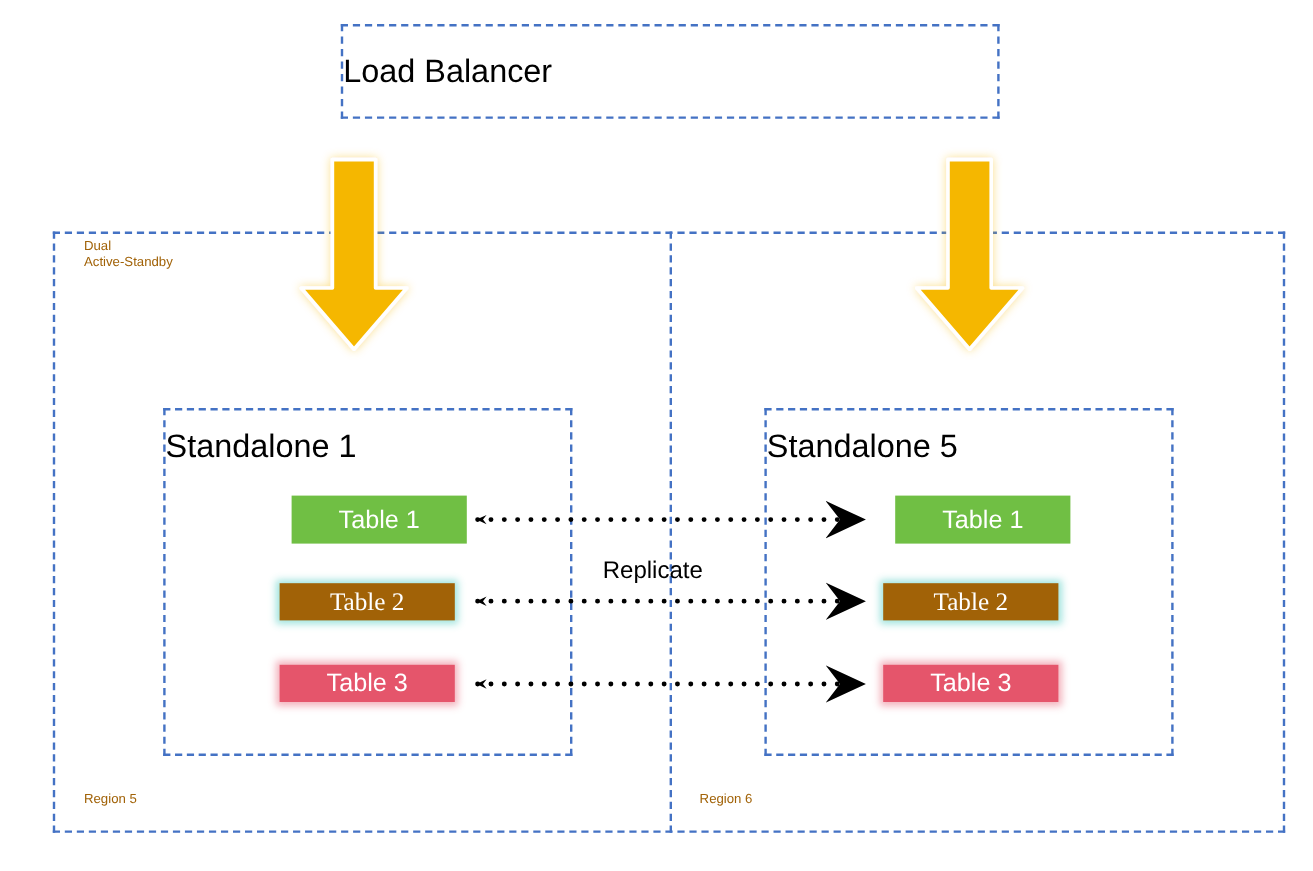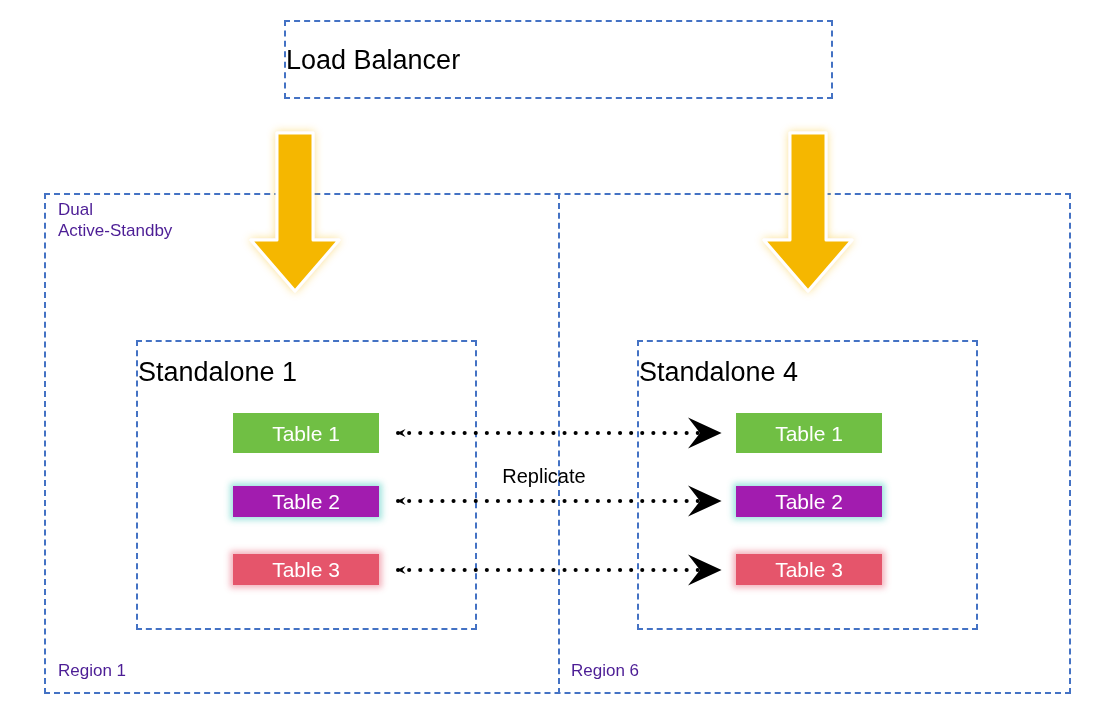--- a/index.html
+++ b/index.html
@@ -56,24 +56,25 @@
     position: absolute;
     left: 558px;
     top: 193px;
     width: 0;
     height: 501px;
     border-left: 2px dashed #4472C4;
   }
 
   .corner-label {
     position: absolute;
-    font-size: 17px;
-    color: #4c1d95;
+    font-size: 11px;
+    color: #a16207;
     line-height: 1.25;
     white-space: pre;
+    margin-left: 12px;
   }
   #dual-label {
     left: 58px;
     top: 199px;
   }
   #region1-label {
     left: 58px;
     top: 660px;
   }
   #region2-label {
@@ -108,24 +109,26 @@
     display: flex;
     align-items: center;
     justify-content: center;
     color: #ffffff;
     font-size: 21px;
     line-height: 1;
     box-sizing: border-box;
   }
   .chip-green {
     background: #70BF44;
+    margin-left: 10px;
   }
   .chip-teal {
-    background: #a21caf;
+    background: #a16207;
     box-shadow: 0 0 6px 3px rgba(46,196,182,0.45);
+    font-family: Liberation Serif, serif;
   }
   .chip-pink {
     background: #E5556B;
     box-shadow: 0 0 6px 3px rgba(229,85,107,0.45);
   }
 
   
   #l-table-1 { left: 233px; top: 413px; width: 146px; height: 40px; }
   #l-table-2 { left: 233px; top: 486px; width: 146px; height: 31px; }
   #l-table-3 { left: 233px; top: 554px; width: 146px; height: 31px; }
@@ -165,29 +168,29 @@
 
   <div class="dashbox" id="load-balancer">
     <div class="lb-label">Load Balancer</div>
   </div>
 
   <div class="dashbox" id="dual-region-container"></div>
   <div id="region-divider"></div>
 
   <div class="corner-label" id="dual-label"><span>Dual</span><br><span>Active-Standby</span></div>
 
-  <div class="corner-label" id="region1-label">Region 1</div>
+  <div class="corner-label" id="region1-label">Region 5</div>
   <div class="corner-label" id="region2-label">Region 6</div>
 
   <div class="standalone-box" id="standalone-1">
     <div class="standalone-title">Standalone 1</div>
   </div>
 
   <div class="standalone-box" id="standalone-2">
-    <div class="standalone-title">Standalone 4</div>
+    <div class="standalone-title">Standalone 5</div>
   </div>
 
   <div class="table-chip chip-green" id="l-table-1">Table 1</div>
   <div class="table-chip chip-teal" id="l-table-2">Table 2</div>
   <div class="table-chip chip-pink" id="l-table-3">Table 3</div>
 
   <div class="table-chip chip-green" id="r-table-1">Table 1</div>
   <div class="table-chip chip-teal" id="r-table-2">Table 2</div>
   <div class="table-chip chip-pink" id="r-table-3">Table 3</div>
 

